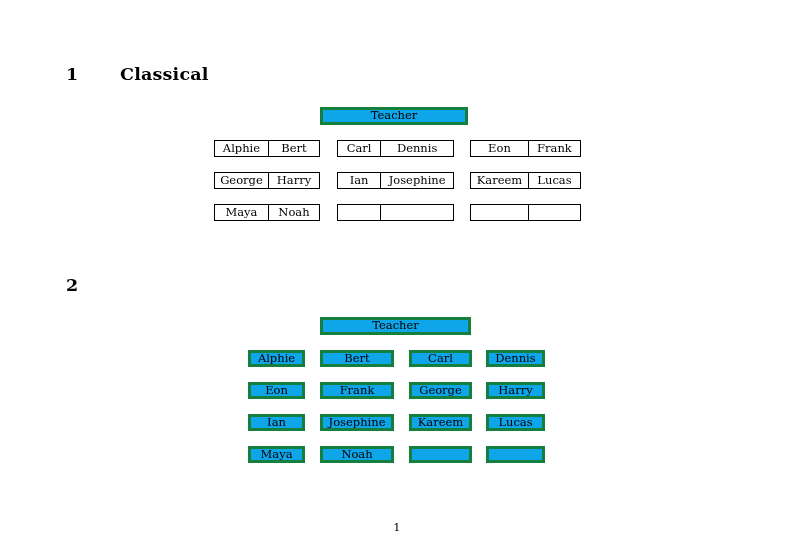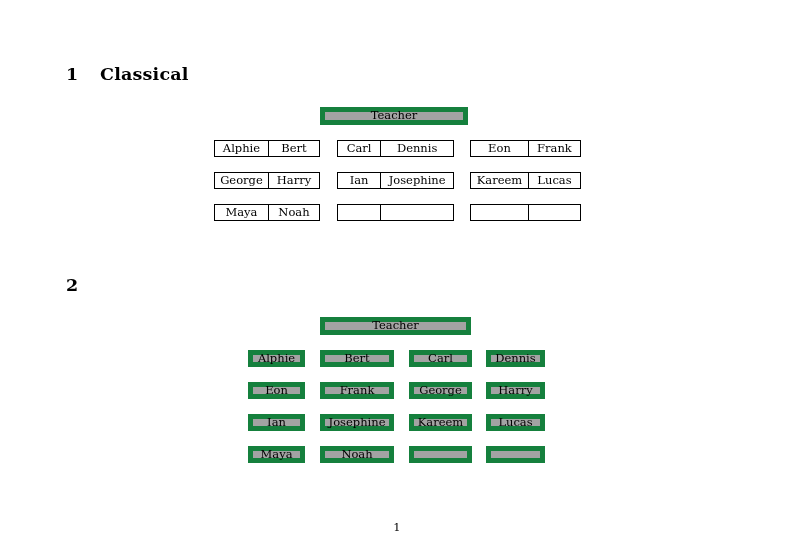--- a/index.html
+++ b/index.html
@@ -30,37 +30,38 @@
     white-space: nowrap;
     display: flex;
     align-items: baseline;
   }
   .section-number {
     display: inline-block;
     width: 34px;
   }
   .section-title {
     display: inline-block;
+    margin-left: 20px;
   }
 
   #heading-classical   { left: 66px; top: 64px; }
   #heading-distributed { left: 66px; top: 275px; }
 
   
   .box {
     position: absolute;
-    border: 5px solid #15803d;
+    border: 3px solid #15803d;
     box-sizing: border-box;
     height: 17px;
     display: flex;
     align-items: center;
     justify-content: center;
     font-size: 11.5px;
     line-height: 1;
-    background: #a3a3a3;
+    background: #0ea5e9;
     white-space: nowrap;
   }
 
   
   .teacher-box {
     height: 18px;
     font-size: 11.5px;
   }
   #classical-teacher   { left: 320px; top: 107px; width: 148px; }
   #distributed-teacher { left: 320px; top: 317px; width: 151px; }

